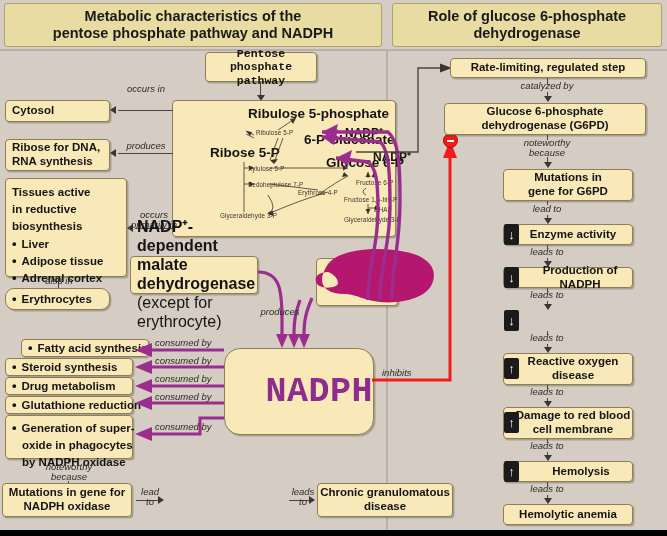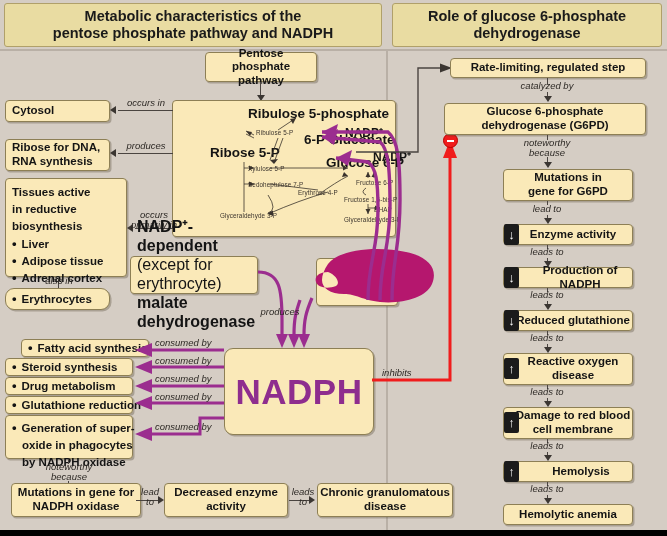--- a/index.html
+++ b/index.html
@@ -14,21 +14,21 @@
   .colsep{position:absolute;background:#b9b0a6;}
 
   
   .box{position:absolute;background:#fae9b8;border:1px solid #8d7f55;border-radius:4px;
        box-sizing:border-box;display:flex;align-items:center;
        font-size:11.5px;font-weight:bold;color:#141414;line-height:1.18;
        box-shadow:1.5px 1.5px 0 rgba(80,70,50,.33);}
   .box.center{justify-content:center;text-align:center;}
   .box.left{justify-content:flex-start;text-align:left;padding-left:6px;}
   .box .inner{width:100%;}
-  .box.pad{padding:3px 6px;}
+  .box.pad{padding:3px 6px;font-family:Liberation Mono, monospace;}
 
   
   .bl{font-size:11.5px;font-weight:bold;line-height:1.32;}
   .bl .b{display:block;white-space:nowrap;}
   .bl .b::before{content:"\2022";margin-right:5px;font-size:13px;}
 
   
   .lbl{position:absolute;font-style:italic;font-size:9.5px;color:#2e2a26;
        text-align:center;line-height:1.1;white-space:nowrap;}
   .lbl.blk{white-space:normal;}
@@ -44,24 +44,24 @@
   .minus{position:absolute;width:13px;height:13px;border-radius:50%;background:#f01c1c;
          border:1px solid #b00;display:flex;align-items:center;justify-content:center;}
   .minus i{display:block;width:7px;height:2px;background:#fff;}
 
   
   .badge{position:absolute;width:15px;height:21px;background:#1b1b1b;border-radius:2px;
          display:flex;align-items:center;justify-content:center;color:#fff;font-size:13px;
          font-weight:bold;line-height:1;}
 
   
-  .nadph{position:absolute;background:#fae9b8;border:1px solid #8d7f55;border-radius:9px;
-         display:flex;align-items:center;justify-content:center;
+  .nadph{position:absolute;background:#fae9b8;border:1px solid #8d7f55;border-radius:16px;
+         display:flex;align-items:center;justify-content:flex-end;
          color:#8e2d8e;font-weight:bold;font-size:35px;letter-spacing:.5px;
-         box-shadow:1.5px 1.5px 0 rgba(80,70,50,.33);}
+         box-shadow:1.5px 1.5px 0 rgba(80,70,50,.33);font-family:Liberation Mono, monospace;}
 
   
   .map{position:absolute;margin-left:36px;}
   .mj{position:absolute;font-weight:bold;font-size:13.5px;color:#141414;white-space:nowrap;}
   .mn{position:absolute;font-size:6.3px;color:#3a332c;white-space:nowrap;letter-spacing:.1px;}
   .np{position:absolute;font-weight:bold;font-size:12px;color:#141414;white-space:nowrap;}
   .redact{position:absolute;}
 </style>
 </head>
 <body>
@@ -147,21 +147,21 @@
         <polygon points="62,60 66,64 70,59"></polygon>
       </g>
     </svg>
   </div>
 
   <div class="box left" data-name="node-cytosol" style="left:5px;top:100px;width:105px;height:22px;">
     <div class="inner" data-name="node-cytosol-label">Cytosol</div>
   </div>
   <div class="ln h" data-name="connector-cytosol" style="left:118px;top:110px;width:55px;"></div>
   <div class="arw left" data-name="arrowhead-cytosol" style="left:110px;top:106px;"></div>
-  <div class="lbl" data-name="connector-label-occurs-in" style="left:121px;top:98px;width:50px;">occurs in</div>
+  <div class="lbl" data-name="connector-label-occurs-in" style="left:121px;top:84px;width:50px;">occurs in</div>
 
   <div class="box left" data-name="node-ribose-dna-rna" style="left:5px;top:139px;width:105px;height:32px;">
     <div class="inner">
       <div data-name="node-ribose-line1">Ribose for DNA,</div>
       <div data-name="node-ribose-line2">RNA synthesis</div>
     </div>
   </div>
   <div class="ln h" data-name="connector-produces-ribose" style="left:118px;top:153px;width:55px;"></div>
   <div class="arw left" data-name="arrowhead-produces-ribose" style="left:110px;top:149px;"></div>
   <div class="lbl" data-name="connector-label-produces-ribose" style="left:121px;top:141px;width:50px;">produces</div>
@@ -193,22 +193,22 @@
   <div class="arw down" data-name="arrowhead-also-in" style="left:55px;top:292px;"></div>
   <div class="box left bl" data-name="node-erythrocytes" style="left:5px;top:288px;width:105px;height:22px;border-radius:9px;">
     <div class="inner">
       <span class="b" data-name="node-erythrocytes-label">Erythrocytes</span>
     </div>
   </div>
 
   <div class="box left" data-name="node-nadp-malate-dehydrogenase" style="left:130px;top:256px;width:128px;height:38px;">
     <div class="inner" style="font-size:16px;">
       <div data-name="malate-line1">NADP⁺-dependent</div>
+      <div data-name="malate-line2">malate dehydrogenase</div>
       <div data-name="malate-line3" style="font-weight:normal;">(except for erythrocyte)</div>
-      <div data-name="malate-line2">malate dehydrogenase</div>
     </div>
   </div>
 
   <div class="box" data-name="node-obscured" style="left:316px;top:258px;width:82px;height:48px;"></div>
   <svg class="redact" data-name="redaction-blob" width="130" height="80" style="left:310px;top:242px;">
     <path d="M18,22 C30,6 70,4 96,10 C120,15 128,28 122,42 C116,56 92,62 70,60 C52,58 46,52 34,52 C20,52 12,46 12,38 C12,33 14,28 18,22 Z
              M18,30 C10,30 4,34 6,40 C8,46 18,47 26,44 C30,42 28,34 18,30 Z" fill="#b5176e"></path>
   </svg>
 
   <svg width="667" height="536" style="position:absolute;left:0;top:0;pointer-events:none;" data-name="purple-nadph-arrows">
@@ -295,39 +295,33 @@
   <div class="lbl" data-name="connector-label-consumed-by-4" style="left:155px;top:422px;">consumed by</div>
 
   <div class="ln v" data-name="noteworthy-line-top" style="left:68px;top:459px;height:5px;"></div>
   <div class="lbl blk" data-name="connector-label-noteworthy-because" style="left:42px;top:462px;width:54px;">
     <div data-name="noteworthy-line1">noteworthy</div>
     <div data-name="noteworthy-line2">because</div>
   </div>
   <div class="ln v" data-name="noteworthy-line-bottom" style="left:68px;top:481px;height:6px;"></div>
   <div class="arw down" data-name="arrowhead-noteworthy" style="left:65px;top:484px;"></div>
 
-  <div class="box center" data-name="node-mutations-nadph-oxidase" style="left:11px;top:483px;width:130px;height:34px;">
+  <div class="box center" data-name="node-mutations-nadph-oxidase" style="left:2px;top:483px;width:130px;height:34px;">
     <div class="inner">
       <div data-name="bottom-chain-0-line1">Mutations in gene for</div>
       <div data-name="bottom-chain-0-line2">NADPH oxidase</div>
     </div>
   </div>
   <div class="ln h" data-name="connector-lead-to-line" style="left:136px;top:500px;width:24px;"></div>
   <div class="arw right" data-name="arrowhead-lead-to" style="left:158px;top:496px;"></div>
   <div class="lbl blk" data-name="connector-label-lead-to" style="left:136px;top:487px;width:28px;">
     <div data-name="bottom-connector-0-line1">lead</div>
     <div data-name="bottom-connector-0-line2">to</div>
   </div>
 
-  <div class="box center" data-name="node-decreased-enzyme-activity" style="left:164px;top:483px;width:124px;height:34px;">
-    <div class="inner">
-      <div data-name="bottom-chain-1-line1">Decreased enzyme</div>
-      <div data-name="bottom-chain-1-line2">activity</div>
-    </div>
-  </div>
   <div class="ln h" data-name="connector-leads-to-line" style="left:289px;top:500px;width:22px;"></div>
   <div class="arw right" data-name="arrowhead-leads-to" style="left:309px;top:496px;"></div>
   <div class="lbl blk" data-name="connector-label-leads-to-bottom" style="left:288px;top:487px;width:30px;">
     <div data-name="bottom-connector-1-line1">leads</div>
     <div data-name="bottom-connector-1-line2">to</div>
   </div>
 
   <div class="box center" data-name="node-chronic-granulomatous-disease" style="left:317px;top:483px;width:136px;height:34px;">
     <div class="inner">
       <div data-name="bottom-chain-2-line1">Chronic granulomatous</div>
@@ -393,23 +387,20 @@
 
   <div class="box center" data-name="node-production-of-nadph" style="left:503px;top:267px;width:130px;height:21px;">
     <div class="inner" data-name="rc-step-4-label" style="padding-left:24px;">Production of NADPH</div>
   </div>
   <div class="badge" data-name="arrow-down-icon-production-nadph" style="left:504px;top:267px;">↓</div>
   <div class="ln v" data-name="rc-connector-line-4a" style="left:547px;top:288px;height:4px;"></div>
   <div class="lbl" data-name="rc-connector-label-leads-to-4" style="left:522px;top:290px;width:50px;">leads to</div>
   <div class="ln v" data-name="rc-connector-line-4b" style="left:547px;top:301px;height:6px;"></div>
   <div class="arw down" data-name="rc-arrowhead-4" style="left:544px;top:304px;"></div>
 
-  <div class="box center" data-name="node-reduced-glutathione" style="left:503px;top:310px;width:130px;height:21px;">
-    <div class="inner" data-name="rc-step-5-label" style="padding-left:10px;">Reduced glutathione</div>
-  </div>
   <div class="badge" data-name="arrow-down-icon-reduced-glutathione" style="left:504px;top:310px;">↓</div>
   <div class="ln v" data-name="rc-connector-line-5a" style="left:547px;top:331px;height:4px;"></div>
   <div class="lbl" data-name="rc-connector-label-leads-to-5" style="left:522px;top:333px;width:50px;">leads to</div>
   <div class="ln v" data-name="rc-connector-line-5b" style="left:547px;top:344px;height:6px;"></div>
   <div class="arw down" data-name="rc-arrowhead-5" style="left:544px;top:347px;"></div>
 
   <div class="box center" data-name="node-reactive-oxygen-species" style="left:503px;top:353px;width:130px;height:32px;">
     <div class="inner" style="padding-left:10px;">
       <div data-name="rc-step-6-line1">Reactive oxygen</div>
       <div data-name="rc-step-6-line2">disease</div>

